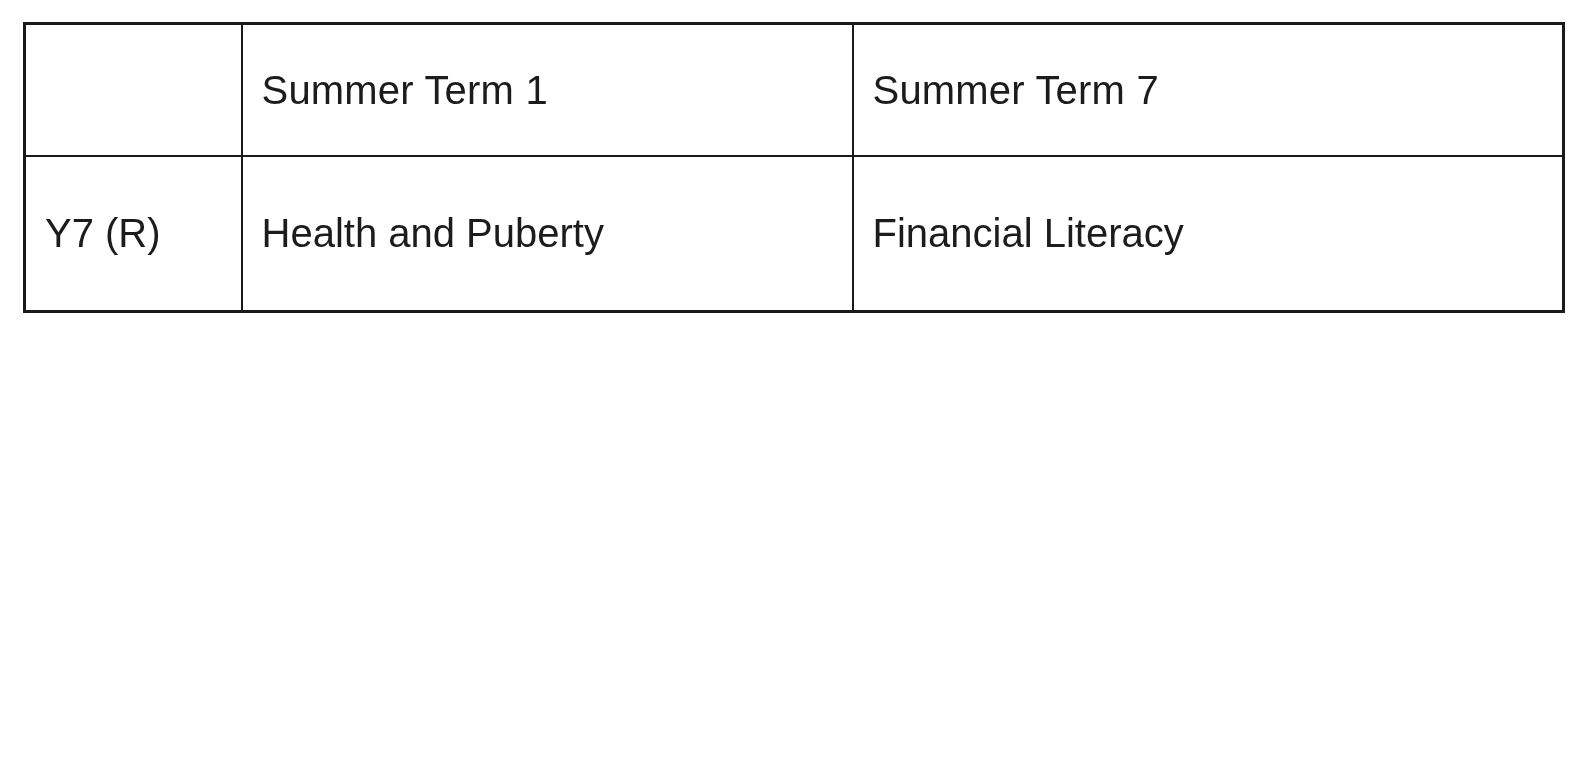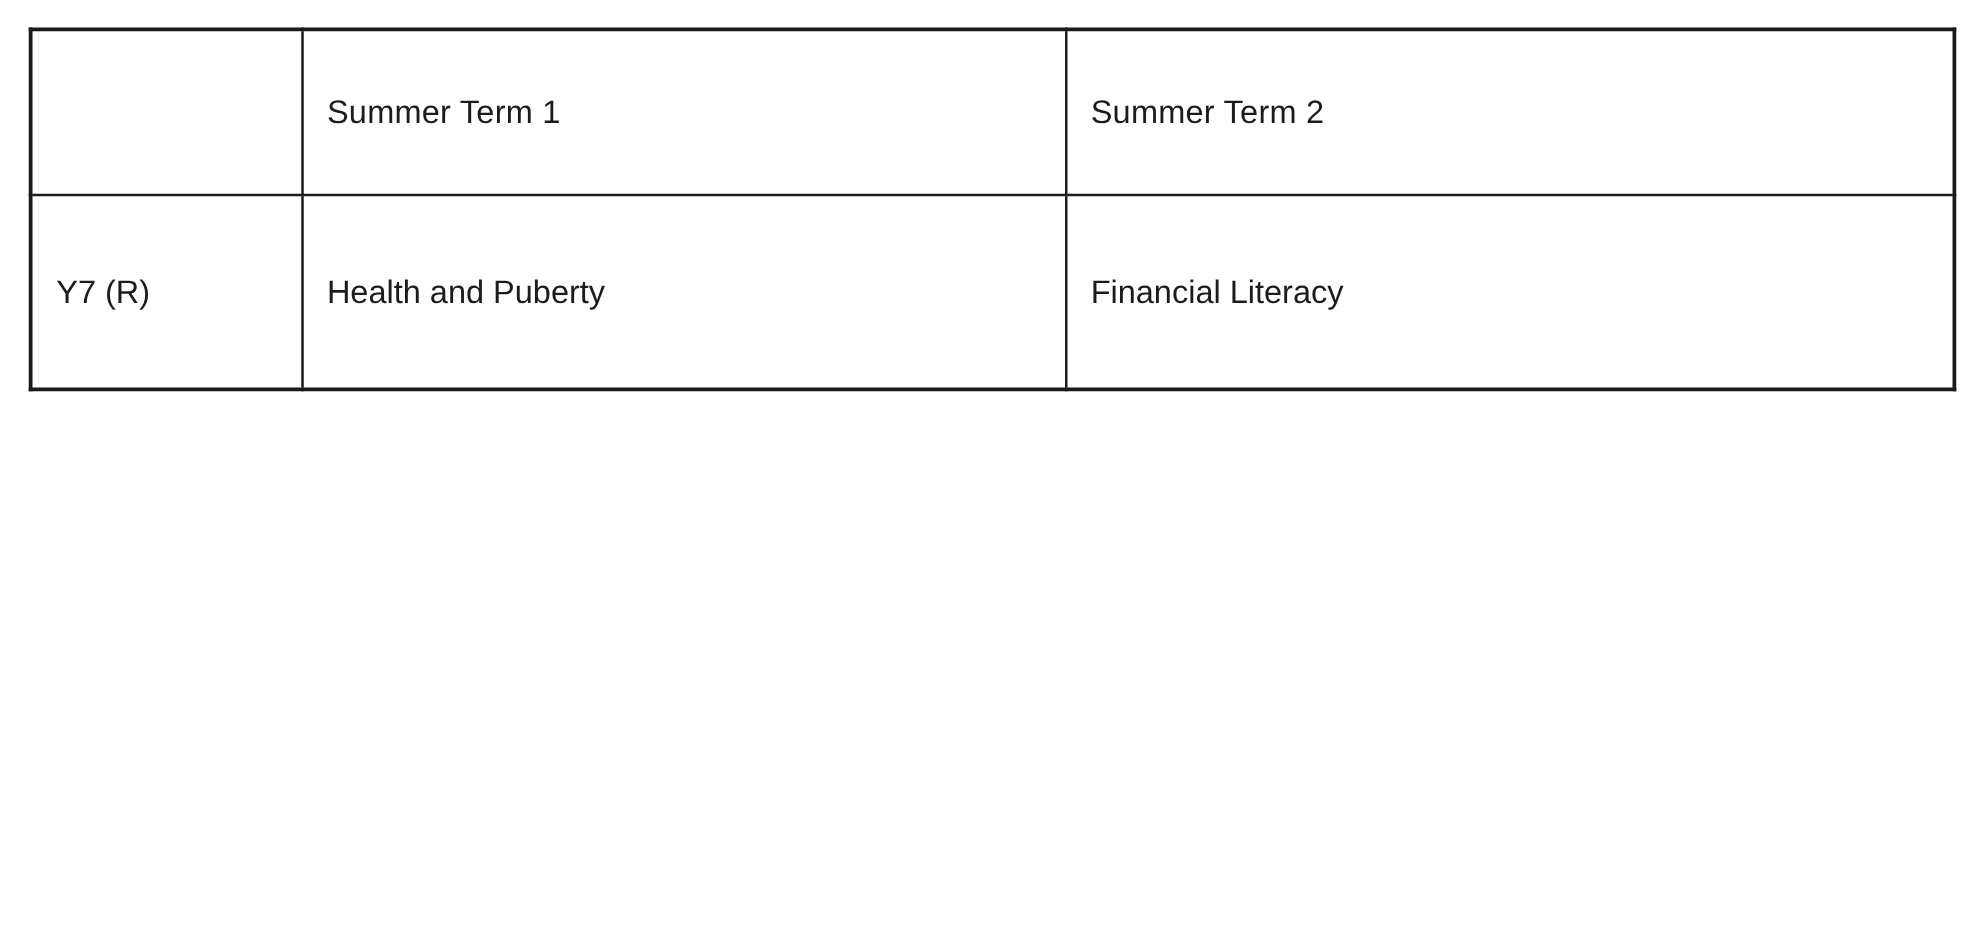--- a/index.html
+++ b/index.html
@@ -23,21 +23,21 @@
     border: 3px solid #1a1a1a;
   }
   table.curriculum col.c-label { width: 217px; }
   table.curriculum col.c-term1 { width: 611px; }
   table.curriculum col.c-term2 { width: 711px; }
   table.curriculum th,
   table.curriculum td {
     border: 2px solid #1a1a1a;
     vertical-align: middle;
     text-align: left;
-    font-size: 26px;
+    font-size: 40px;
     line-height: 1.5;
     padding: 10px 18px 10px 19px;
     color: #1c1c1c;
     overflow: hidden;
   }
   table.curriculum tr.header-row th {
     height: 132px;
     font-weight: 500;
     letter-spacing: 0.2px;
   }
@@ -60,21 +60,21 @@
   <table class="curriculum">
     <colgroup>
       <col class="c-label">
       <col class="c-term1">
       <col class="c-term2">
     </colgroup>
     <thead>
       <tr class="header-row">
         <th></th>
         <th>Summer Term 1</th>
-        <th>Summer Term 2</th>
+        <th>Summer Term 7</th>
       </tr>
     </thead>
     <tbody>
       <tr class="data-row">
         <td>Y7 (R)</td>
         <td>Health and Puberty</td>
         <td>Financial Literacy</td>
       </tr>
     </tbody>
   </table>

